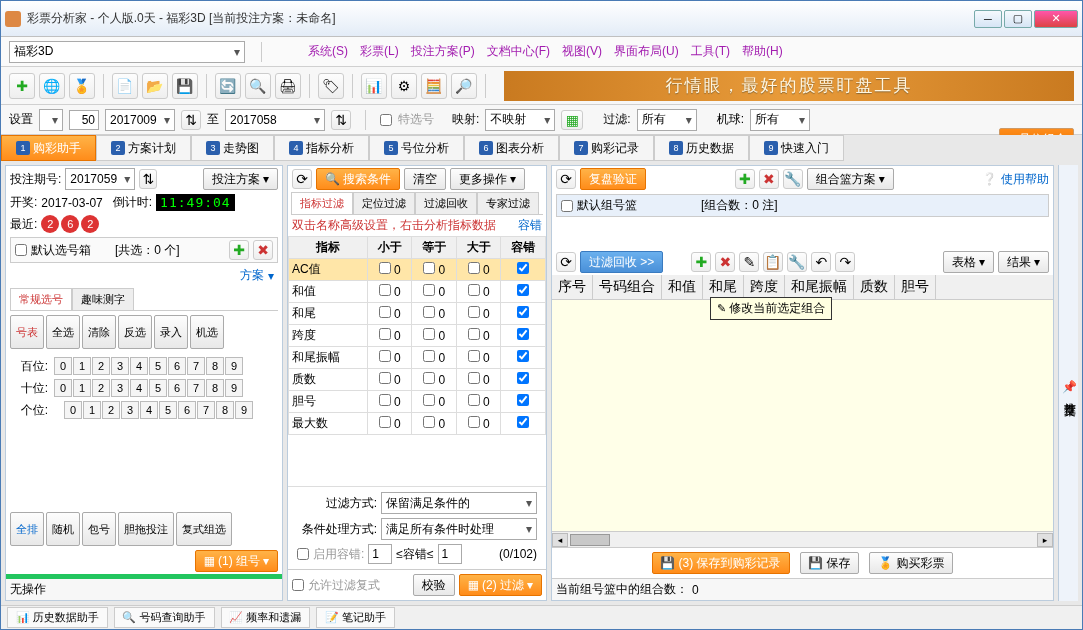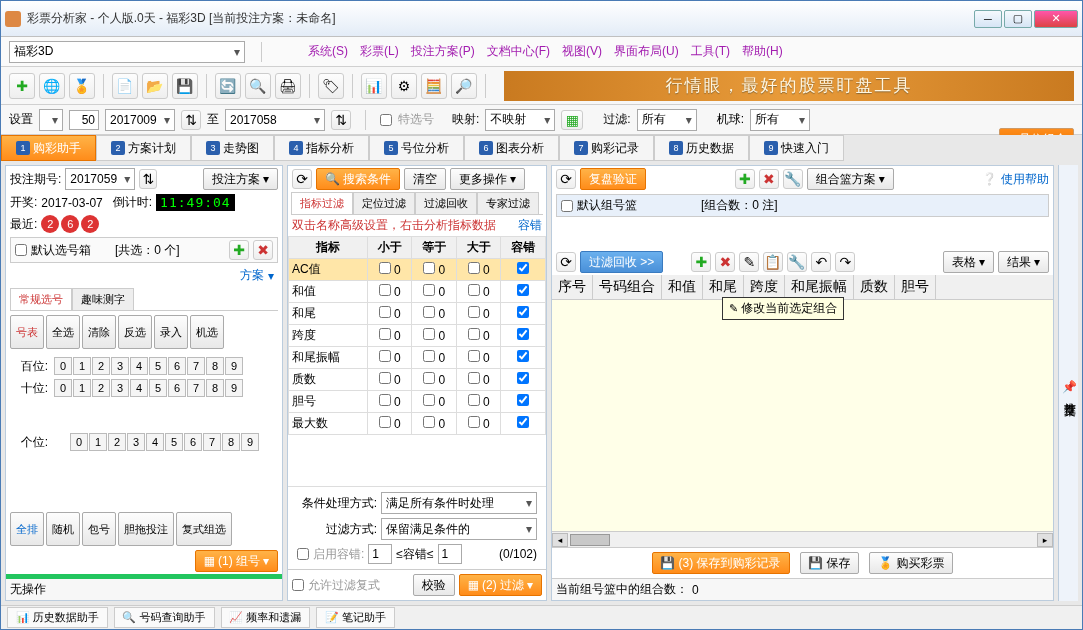--- a/index.html
+++ b/index.html
@@ -232,21 +232,21 @@
               <div class="numcell">2</div>
               <div class="numcell">3</div>
               <div class="numcell">4</div>
               <div class="numcell">5</div>
               <div class="numcell">6</div>
               <div class="numcell">7</div>
               <div class="numcell">8</div>
               <div class="numcell">9</div>
             </div>
           </div>
-          <div class="row" style="gap: 18px; margin-top: 32px;">
+          <div class="row" style="gap: 12px;">
             <div class="label-col">个位:</div>
             <div class="numgrid">
               <div class="numcell">0</div>
               <div class="numcell">1</div>
               <div class="numcell">2</div>
               <div class="numcell">3</div>
               <div class="numcell">4</div>
               <div class="numcell">5</div>
               <div class="numcell">6</div>
               <div class="numcell">7</div>
@@ -353,29 +353,29 @@
               <td><input type="checkbox" class="chk" style=""> 0</td>
               <td><input type="checkbox" class="chk" style=""> 0</td>
               <td><input type="checkbox" class="chk" style=""> 0</td>
               <td><input type="checkbox" class="chk" checked="" style=""></td>
             </tr>
           </tbody>
       </table>
       <div style="flex:1"></div>
       <div class="filter-grp">
         <div class="row">
+          <span style="width:80px;text-align:right">过滤方式:</span>
+          <div class="combo" style="flex:1">
+              <span>保留满足条件的</span>
+            </div>
+        </div>
+        <div class="row">
           <span style="width:80px;text-align:right">条件处理方式:</span>
           <div class="combo" style="flex:1">
               <span>满足所有条件时处理</span>
-            </div>
-        </div>
-        <div class="row">
-          <span style="width:80px;text-align:right">过滤方式:</span>
-          <div class="combo" style="flex:1">
-              <span>保留满足条件的</span>
             </div>
         </div>
         <div class="row">
           <input type="checkbox" class="chk" style="">
           <span style="color:#999">启用容错:</span>
           <input class="inp" style="width: 24px;" value="1">
           <span>≤容错≤</span>
           <input class="inp" style="width: 24px;" value="1">
           <span style="margin-left:auto">(0/102)</span>
         </div>
@@ -426,21 +426,21 @@
           <div>序号</div>
           <div>号码组合</div>
           <div>和值</div>
           <div>和尾</div>
           <div>跨度</div>
           <div>和尾振幅</div>
           <div>质数</div>
           <div>胆号</div>
         </div>
       <div class="result-body">
-        <div class="tooltip" style="left:170px;top:-3px">✎ <span>修改当前选定组合</span></div>
+        <div class="tooltip" style="left:158px;top:-3px">✎ <span>修改当前选定组合</span></div>
       </div>
       <div class="scrollbar-h">
         <div class="sb-btn">◂</div>
         <div style="width:40px;height:12px;background:#c8c8c8;border:1px solid #999;margin-left:2px"></div>
         <div style="flex:1"></div>
         <div class="sb-btn">▸</div>
       </div>
       <div class="row" style="border-top:1px solid #ccc;padding:4px;justify-content:center;gap:10px">
         <div class="btn orange">💾 <span>(3) 保存到购彩记录</span></div>
         <div class="btn">

